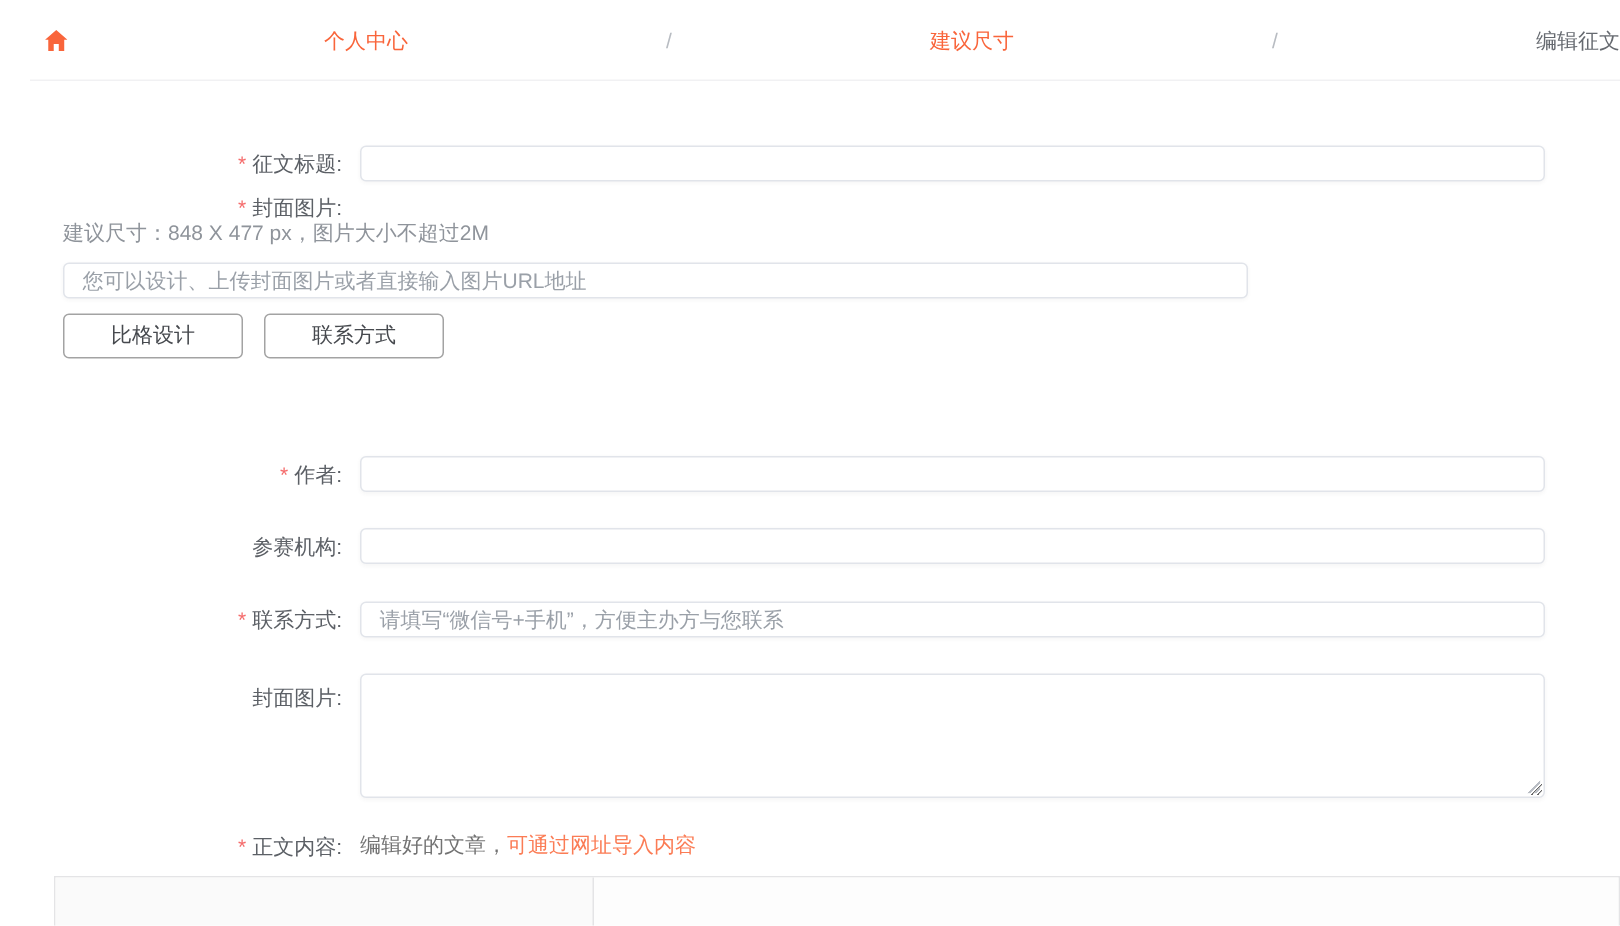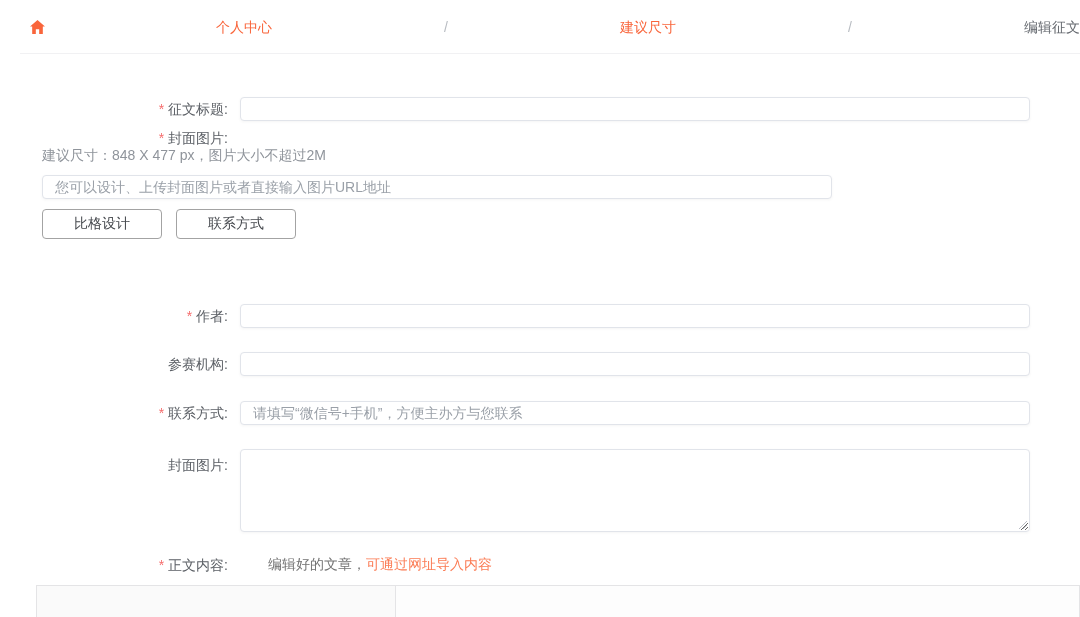--- a/index.html
+++ b/index.html
@@ -46,21 +46,21 @@
   .gap-std { margin-top:24px; }
   .gap-25 { margin-top:25px; }
 
   .ta-wrap { position:relative; width:790px; }
   textarea.input { height:83px; padding:6px 12px; resize:vertical; display:block; }
   .ta-wrap::after { content:""; position:absolute; right:3px; bottom:3px; width:10px;
     height:10px; pointer-events:none;
     background:repeating-linear-gradient(135deg, transparent 0 2px, #b9bdc4 2px 3px);
     clip-path:polygon(100% 0, 100% 100%, 0 100%); }
 
-  .row-content { align-items:center; margin-top:23px;gap:28px; }
+  .row-content { align-items:center; margin-top:23px; }
   .content-hint { font-size:14px; color:#737373; }
   .content-link { color:#fb7c55; cursor:pointer; }
 
   
   .editor-shell { margin:11px 0 0 36px; width:1044px; height:60px;
     border:1px solid #e4e4e6; border-bottom:none; display:flex; background:#fdfdfd; }
   .editor-left { width:359px; height:100%; border-right:1px solid #e4e4e6;
     background:#fafafa; }
   .editor-main { flex:1; background:#fdfdfd; }
 </style>

